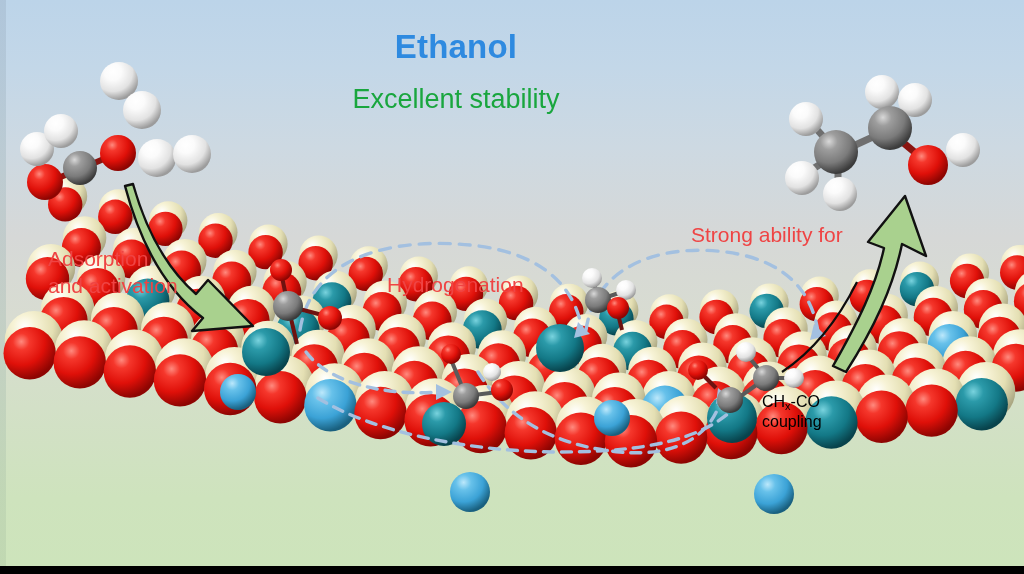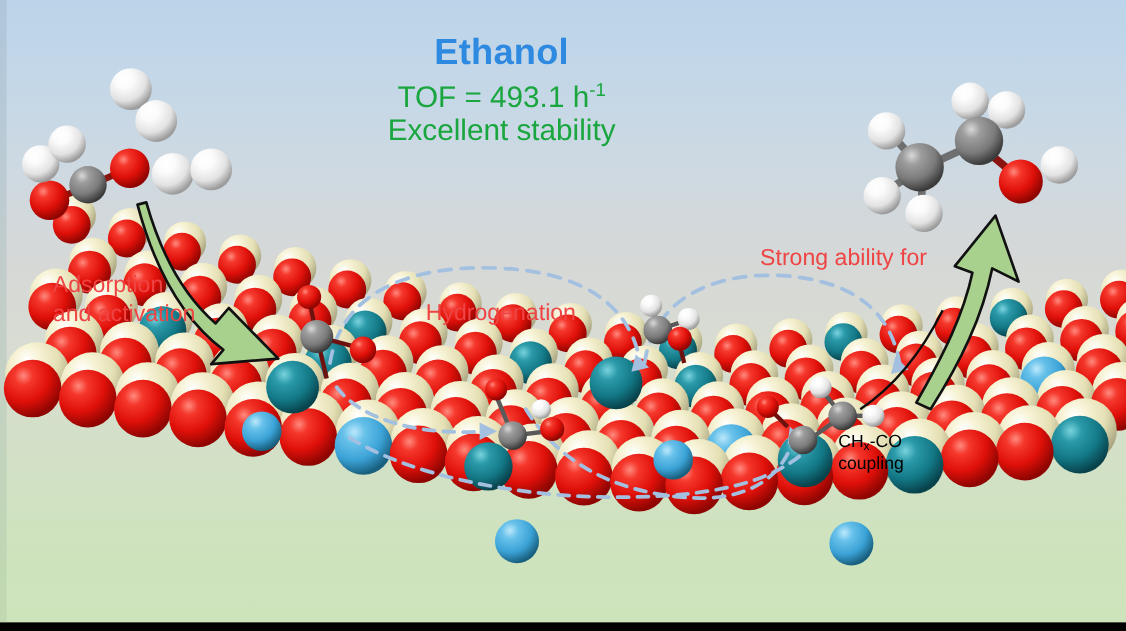--- a/index.html
+++ b/index.html
@@ -53,21 +53,21 @@
     width: 340px;
     text-align: center;
     line-height: 1.04;
     user-select: none;
   }
   .title-main {
     font-size: 33px;
     font-weight: bold;
     color: #2e8ae0;
     letter-spacing: .2px;
-    margin-bottom: 9px;
+    margin-bottom: 21px;
   }
   .title-sub {
     font-size: 27px;
     color: #19a63e;
     margin-top: 2px;
     white-space: nowrap;
   }
   .title-sub sup { font-size: 17px; vertical-align: super; }
 
   .callout {
@@ -473,21 +473,20 @@
   <svg class="layer" id="arrow-layer" viewBox="0 0 1024 574">
     <path d="M133,184 C146,230 166,268 196,294 L208,280 L253,326 L192,331 L203,318
              C170,293 142,250 125,186 Z" fill="#a9d18e" stroke="#111111" stroke-width="2.4" stroke-linejoin="round"></path>
     <path d="M833,366 C858,322 876,286 884,248 L868,242 L905,196 L926,256 L902,244
              C893,288 874,328 846,372 Z" fill="#a9d18e" stroke="#111111" stroke-width="2.4" stroke-linejoin="round"></path>
     <path d="M857,282 C838,320 812,352 782,372" fill="none" stroke="#0d0d0d" stroke-width="2.2"></path>
   </svg>
 
   <div class="title-block">
     <div class="title-main">Ethanol</div>
-    <div class="title-sub"><span>TOF = 493.1 h</span><sup>-1</sup></div>
     <div class="title-sub">Excellent stability</div>
   </div>
 
   <div class="callout" id="label-adsorption">
     <div>Adsorption</div>
     <div>and activation</div>
   </div>
 
   <div class="callout" id="label-hydrogenation">
     <div>Hydrogenation</div>

